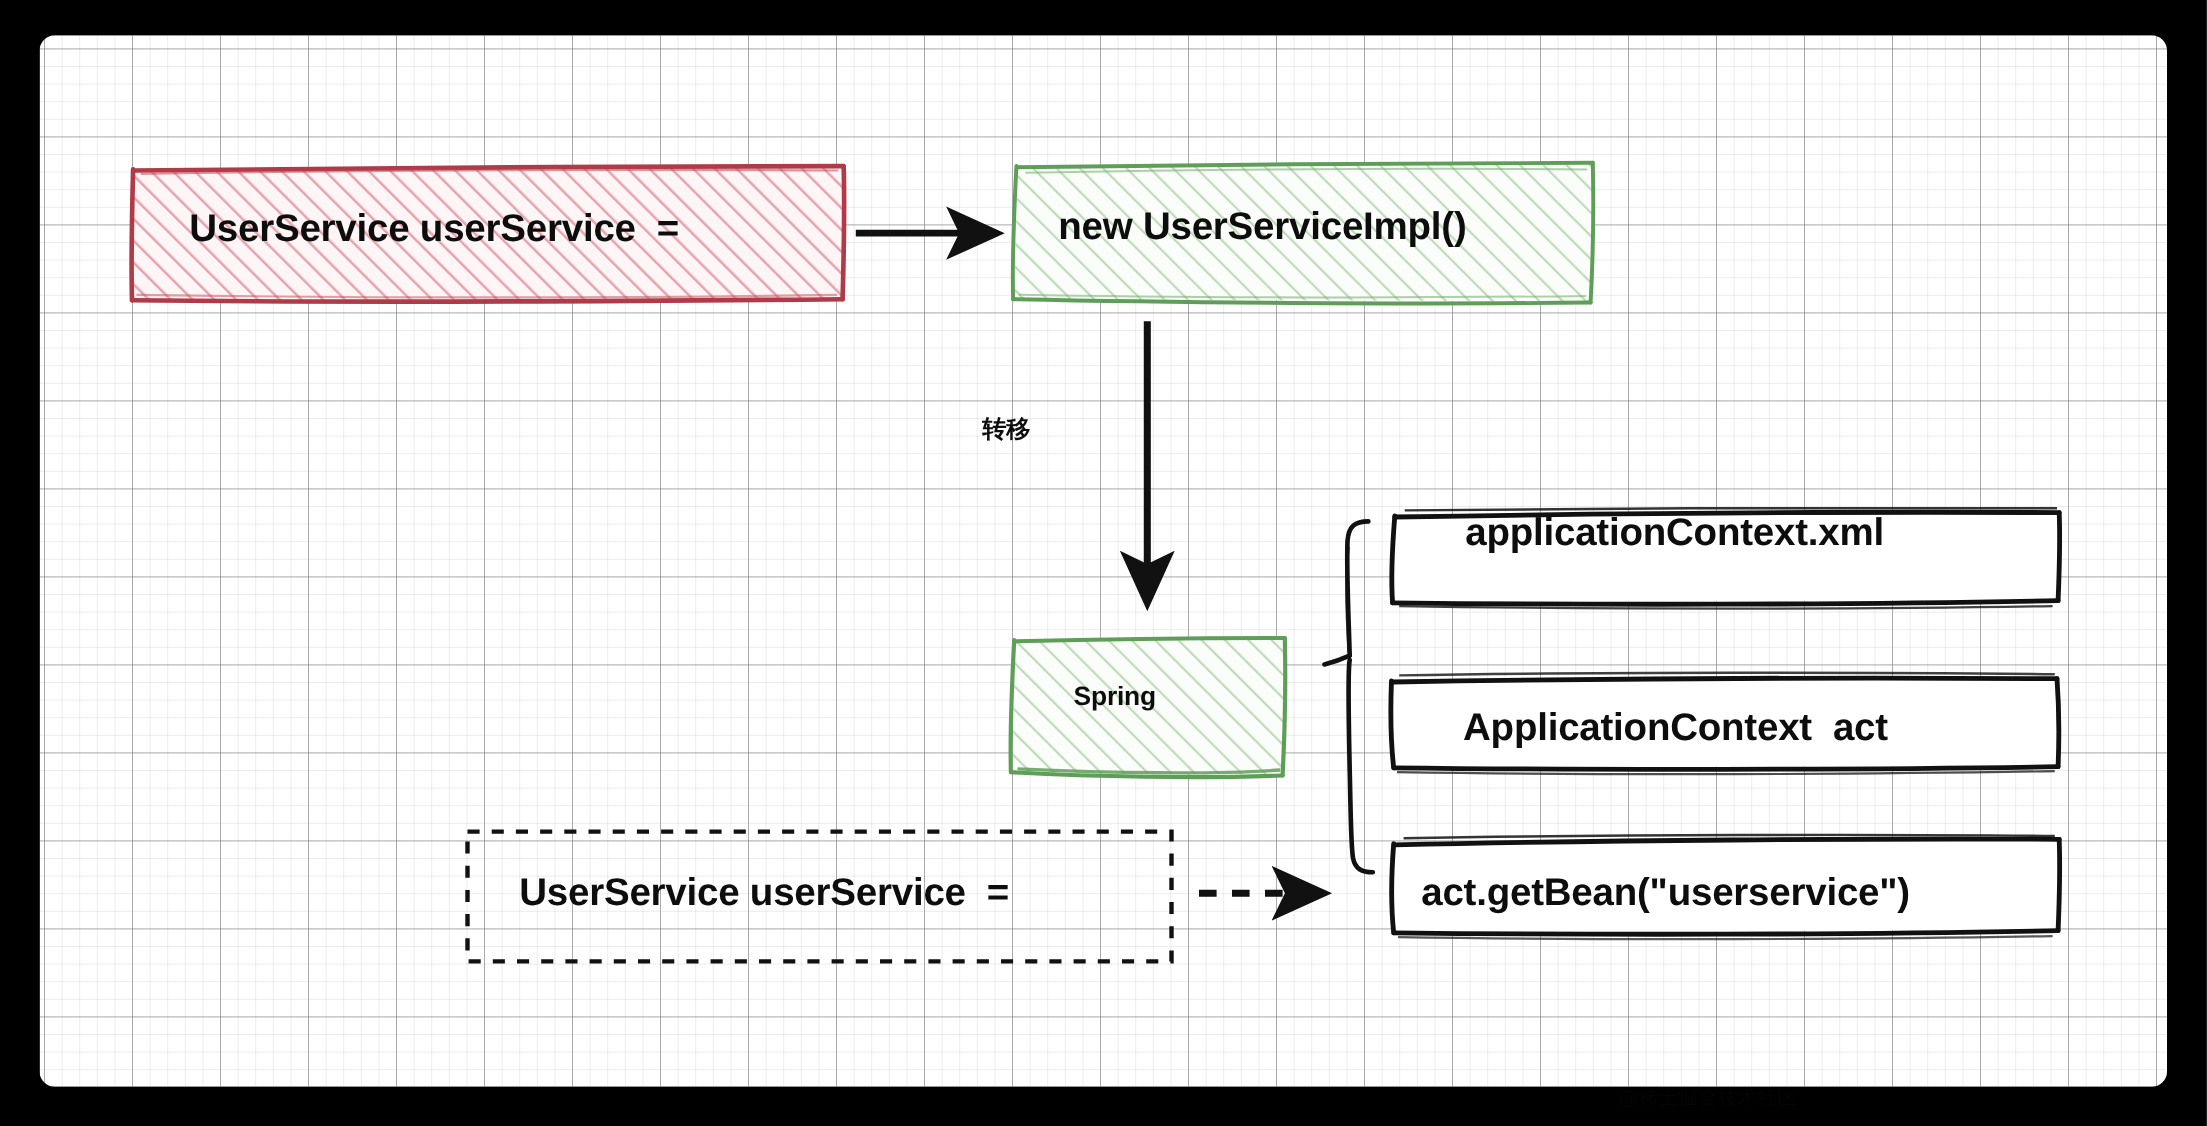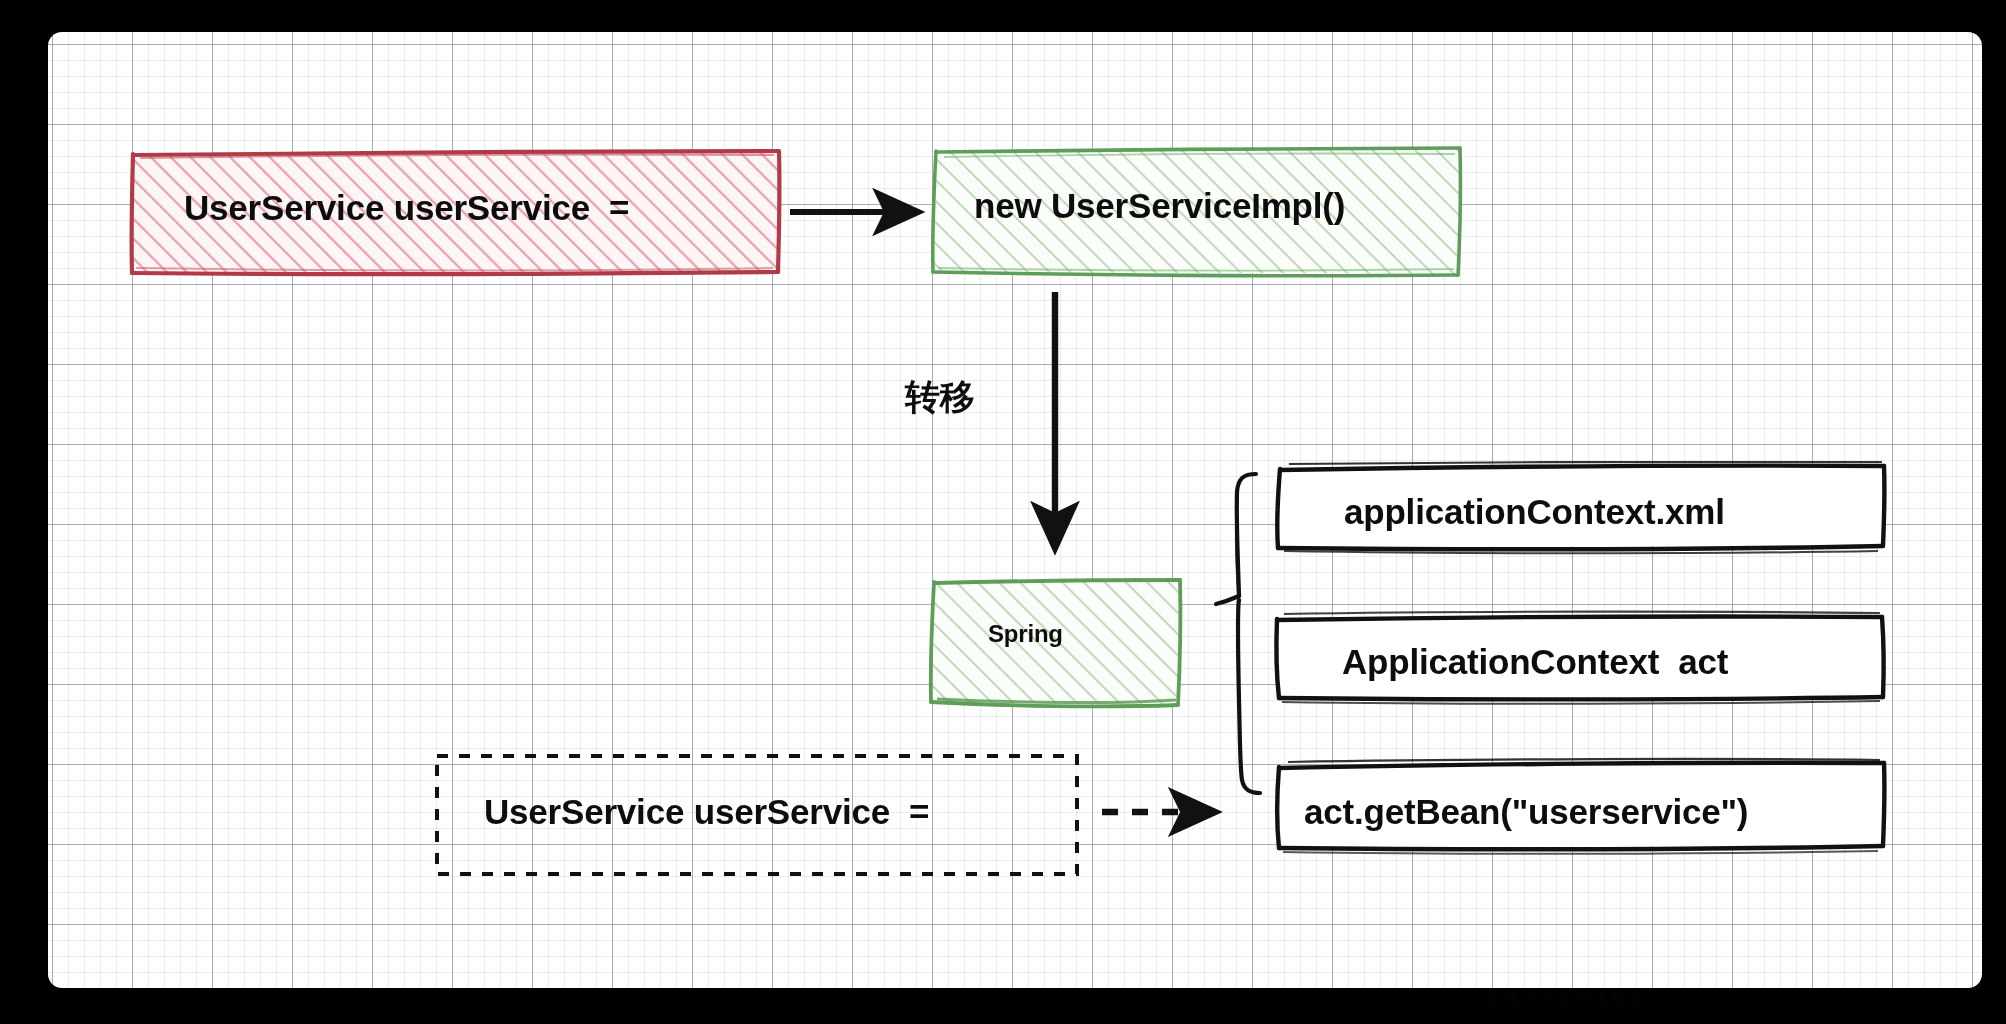--- a/index.html
+++ b/index.html
@@ -13,21 +13,20 @@
     height: 1024px;
     font-family: "Liberation Sans", "DejaVu Sans", sans-serif;
     overflow: hidden;
   }
 
   #stage {
     position: relative;
     width: 1656px;
     height: 1024px;
     background: #000000;
-    margin-left: 12px;
   }
 
   
   #canvas {
     position: absolute;
     left: 36px;
     top: 32px;
     width: 1934px;
     height: 956px;
     background-color: #ffffff;
@@ -57,23 +56,23 @@
     position: absolute;
     color: #0d0d0d;
     font-weight: 700;
     white-space: pre;
     letter-spacing: -0.2px;
     line-height: 1;
     font-family: "Liberation Sans", "DejaVu Sans", sans-serif;
   }
   .lbl-red     { left: 172px;  top: 190px; font-size: 35px; }
   .lbl-green   { left: 962px;  top: 188px; font-size: 35px; text-align: right; }
-  .lbl-transfer{ left: 893px;  top: 380px; font-size: 35px; font-family: "DejaVu Sans", sans-serif; }
+  .lbl-transfer{ left: 893px;  top: 380px; font-size: 22px; font-family: "DejaVu Sans", sans-serif; }
   .lbl-spring  { left: 976px;  top: 622px; font-size: 24px; }
-  .lbl-appctx  { left: 1332px; top: 494px; font-size: 35px; }
+  .lbl-appctx  { left: 1332px; top: 466px; font-size: 35px; }
   .lbl-actdecl { left: 1330px; top: 644px; font-size: 35px; text-align: right; }
   .lbl-getbean { left: 1292px; top: 794px; font-size: 35px; }
   .lbl-dashed  { left: 472px;  top: 794px; font-size: 35px; }
 
   .watermark {
     position: absolute;
     right: 22px;
     bottom: 14px;
     font-size: 17px;
     color: rgba(25,25,25,0.20);

